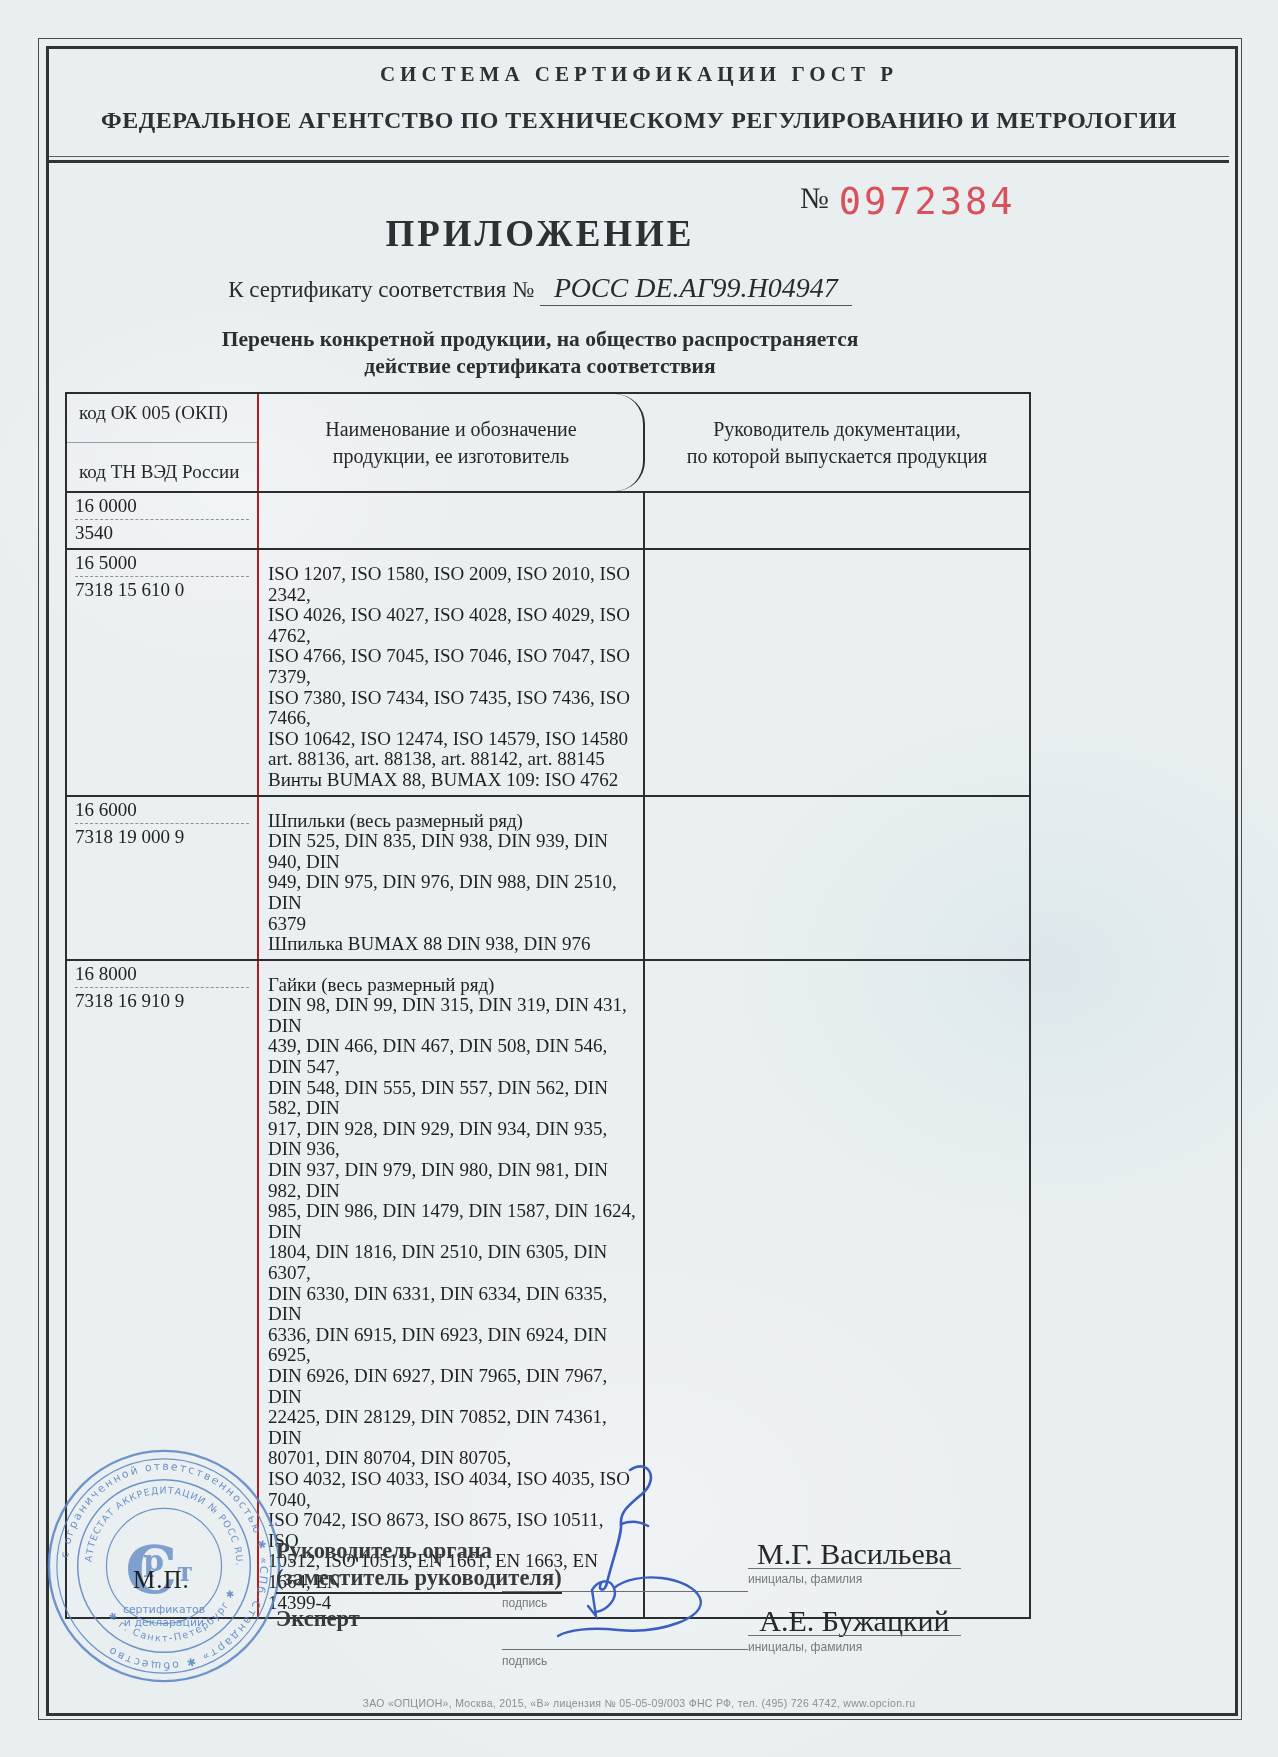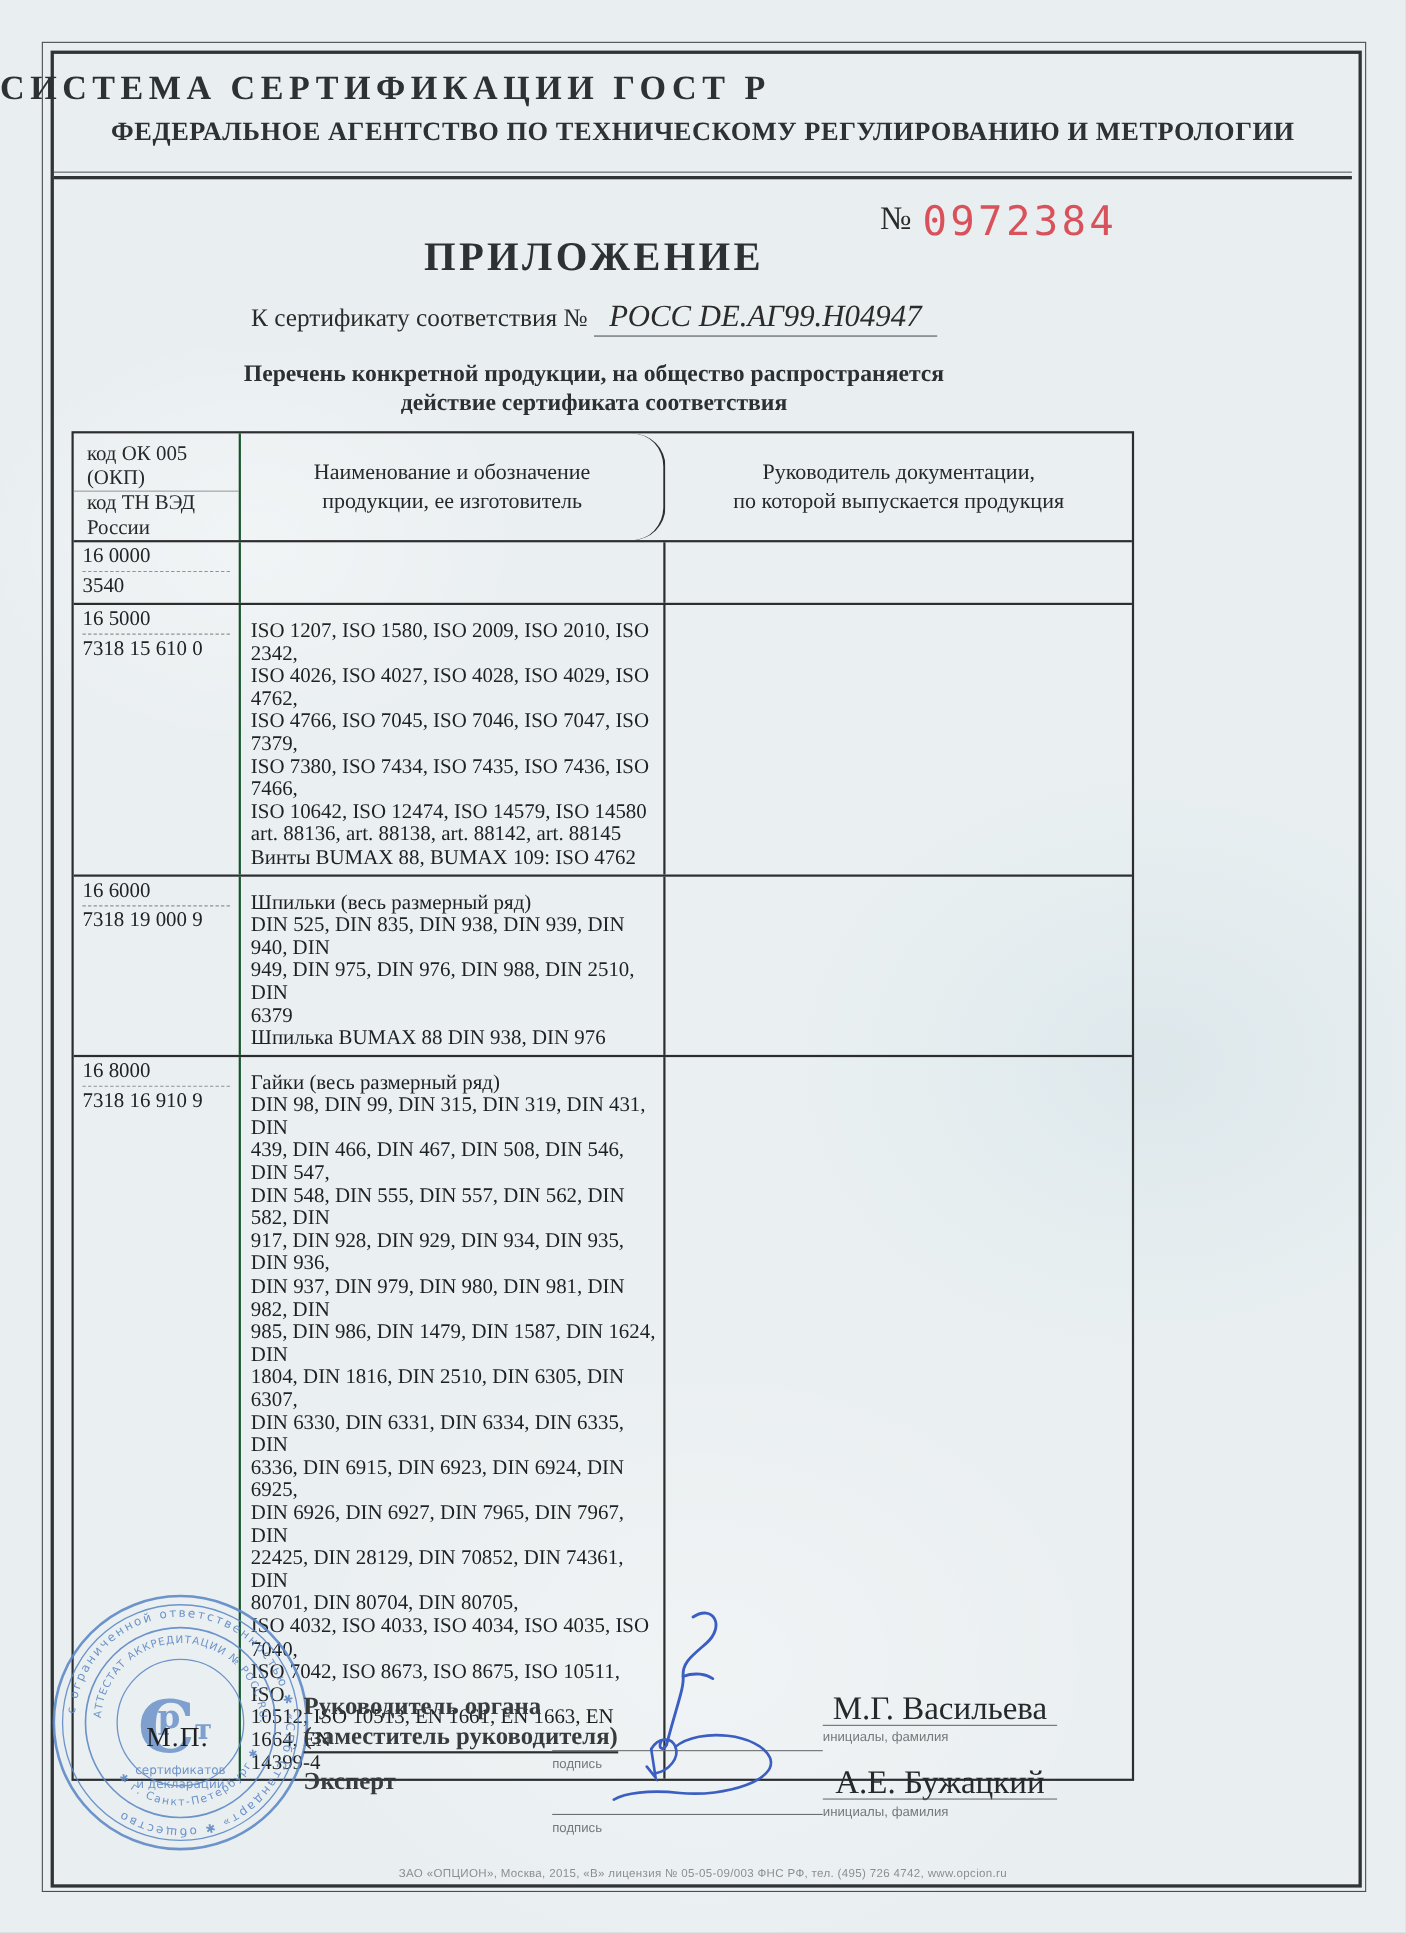--- a/index.html
+++ b/index.html
@@ -11,22 +11,22 @@
   .page::before{
     content:"";position:absolute;inset:0;pointer-events:none;
     background:
       radial-gradient(ellipse 420px 320px at 18% 28%, rgba(255,255,255,.35), transparent 60%),
       radial-gradient(ellipse 520px 420px at 82% 55%, rgba(206,222,228,.45), transparent 62%),
       radial-gradient(ellipse 640px 480px at 50% 86%, rgba(255,255,255,.28), transparent 60%);
   }
   .frame-outer{position:absolute;left:38px;top:38px;width:1202px;height:1680px;border:1.5px solid #4a4d4f;}
   .frame-inner{position:absolute;left:46px;top:46px;width:1186px;height:1664px;border:3px solid #303436;}
 
-  .sys-title{position:absolute;left:0;top:62px;width:100%;
-    font-size:31px;font-weight:bold;letter-spacing:5px;color:#2d3134;}
+  .sys-title{position:absolute;left:0;top:62px;width:100%;text-align:center;
+    font-size:21px;font-weight:bold;letter-spacing:5px;color:#2d3134;}
   .agency{position:absolute;left:0;top:107px;width:100%;text-align:center;
     font-size:24px;font-weight:bold;letter-spacing:.5px;color:#2d3134;}
   .hdr-rule-thin{position:absolute;left:49px;top:156px;width:1180px;border-top:1.2px solid #5a5e60;}
   .hdr-rule-thick{position:absolute;left:49px;top:160px;width:1180px;border-top:3px solid #303436;}
 
   .doc-number{position:absolute;left:800px;top:180px;white-space:nowrap;}
   .doc-number .nosign{font-size:30px;color:#2b2b2b;vertical-align:6px;margin-right:10px;}
   .doc-number .digits{font-family:"DejaVu Sans Mono",monospace;font-size:37px;letter-spacing:3px;color:#d9515a;}
 
   .doc-title{position:absolute;left:0;top:212px;width:1080px;text-align:center;
@@ -37,21 +37,21 @@
 
   .subtitle{position:absolute;left:0;top:326px;width:1080px;text-align:center;
     font-size:21.5px;font-weight:bold;line-height:27px;color:#2b2f31;}
 
   
   .ptable{position:absolute;left:65px;top:392px;width:966px;border:2.5px solid #2b2d2f;box-sizing:border-box;background:rgba(255,255,255,.06);}
   .trow,.thead{display:flex;align-items:stretch;}
   .thead{height:97px;border-bottom:2.5px solid #2b2d2f;}
   .trow{border-bottom:2px solid #2b2d2f;}
   .trow:last-child{border-bottom:none;}
-  .c1{width:152px;border-right:2px solid #14532d;box-sizing:border-box;flex:none;}
+  .c1{width:192px;border-right:2px solid #b91c1c;box-sizing:border-box;flex:none;}
   .c2{width:386px;border-right:2px solid #2b2d2f;box-sizing:border-box;flex:none;}
   .c3{flex:1;}
   .thead .c1{display:flex;flex-direction:column;justify-content:space-between;padding:8px 6px 8px 12px;font-size:19px;color:#26292b;}
   .hdr-split{border-top:1.3px solid #989ea1;margin:0 -6px 0 -12px;}
   .thead .c2,.thead .c3{display:flex;align-items:center;justify-content:center;text-align:center;
     font-size:20px;line-height:27px;color:#26292b;border-radius:30px;}
   .pre{white-space:pre-line;}
   .codes{padding:2px 8px 4px 8px;font-size:19px;line-height:22px;color:#202325;}
   .codes .code-top{border-bottom:1.3px dashed #8d9396;padding-bottom:2px;margin-bottom:2px;}
   .namecell{padding:14px 6px 4px 9px;font-size:19px;line-height:20.6px;color:#1e2123;}

